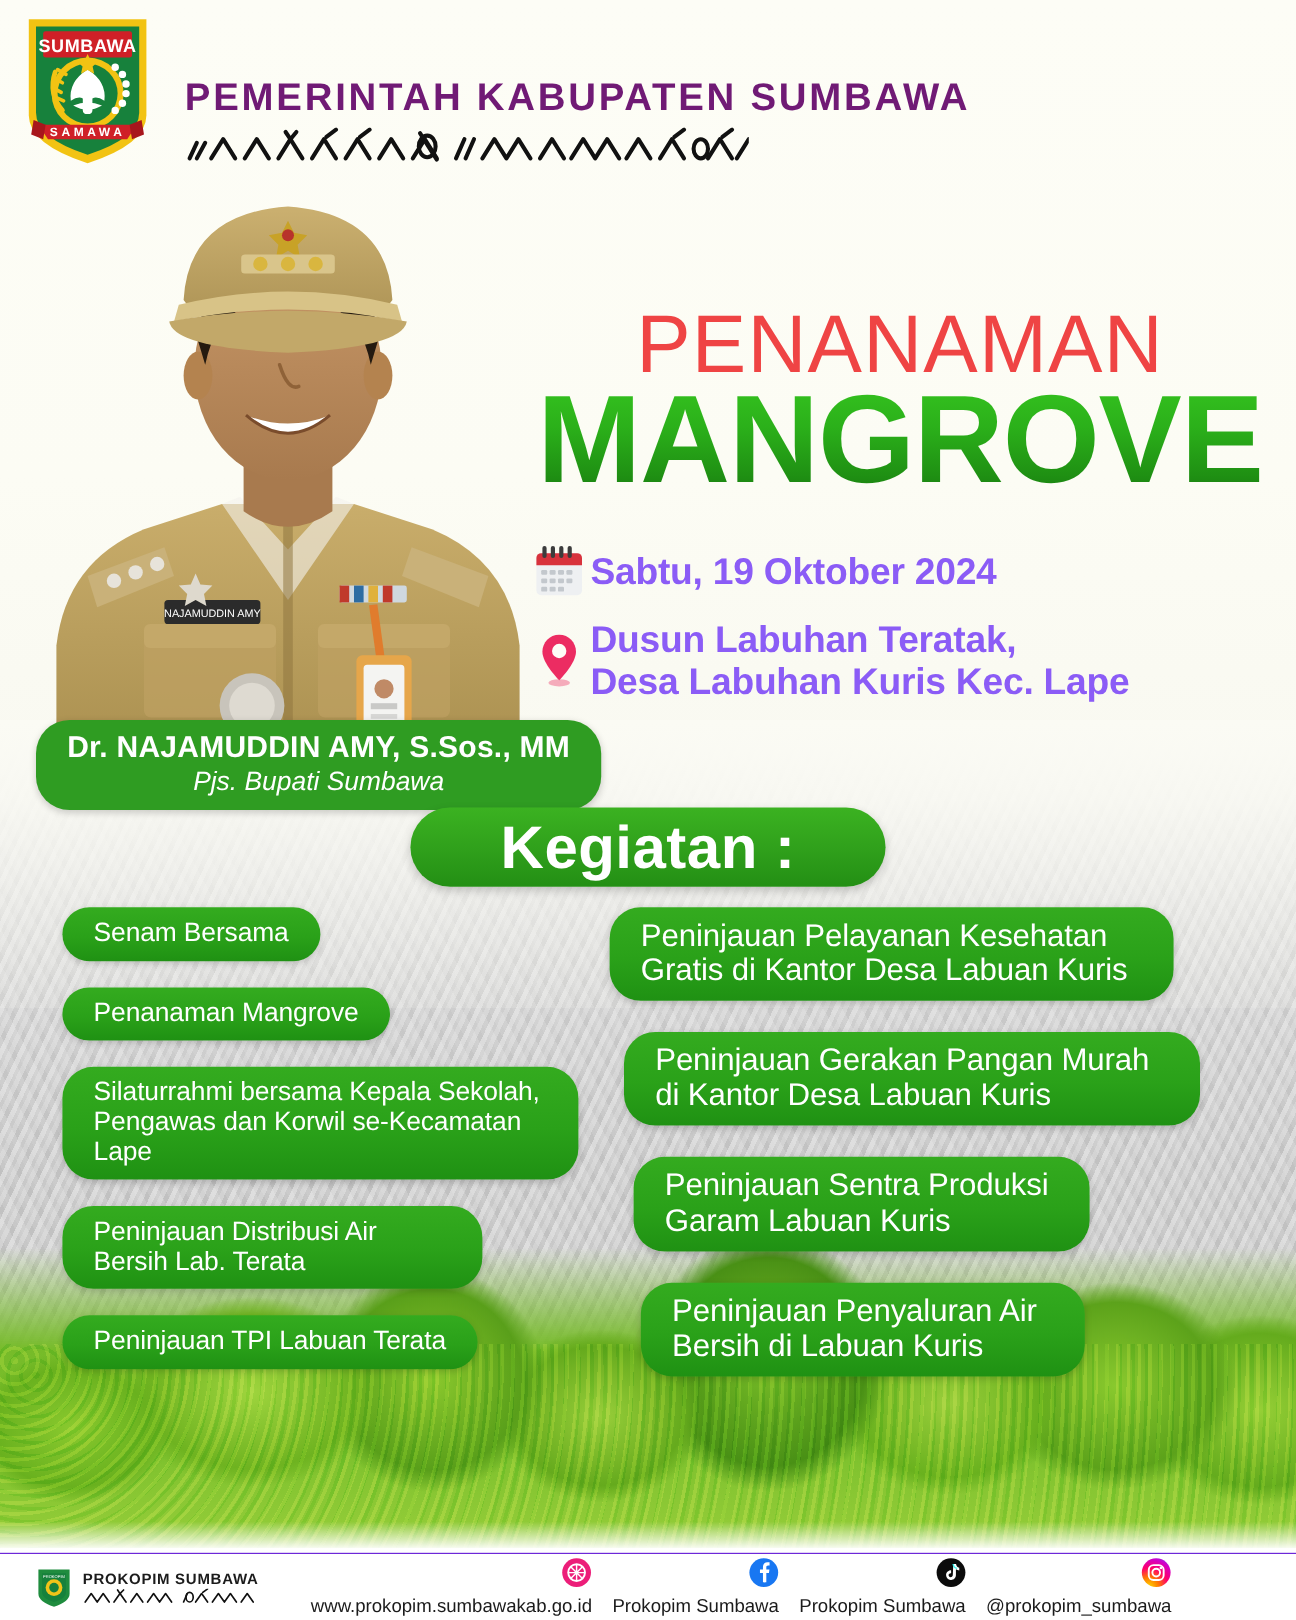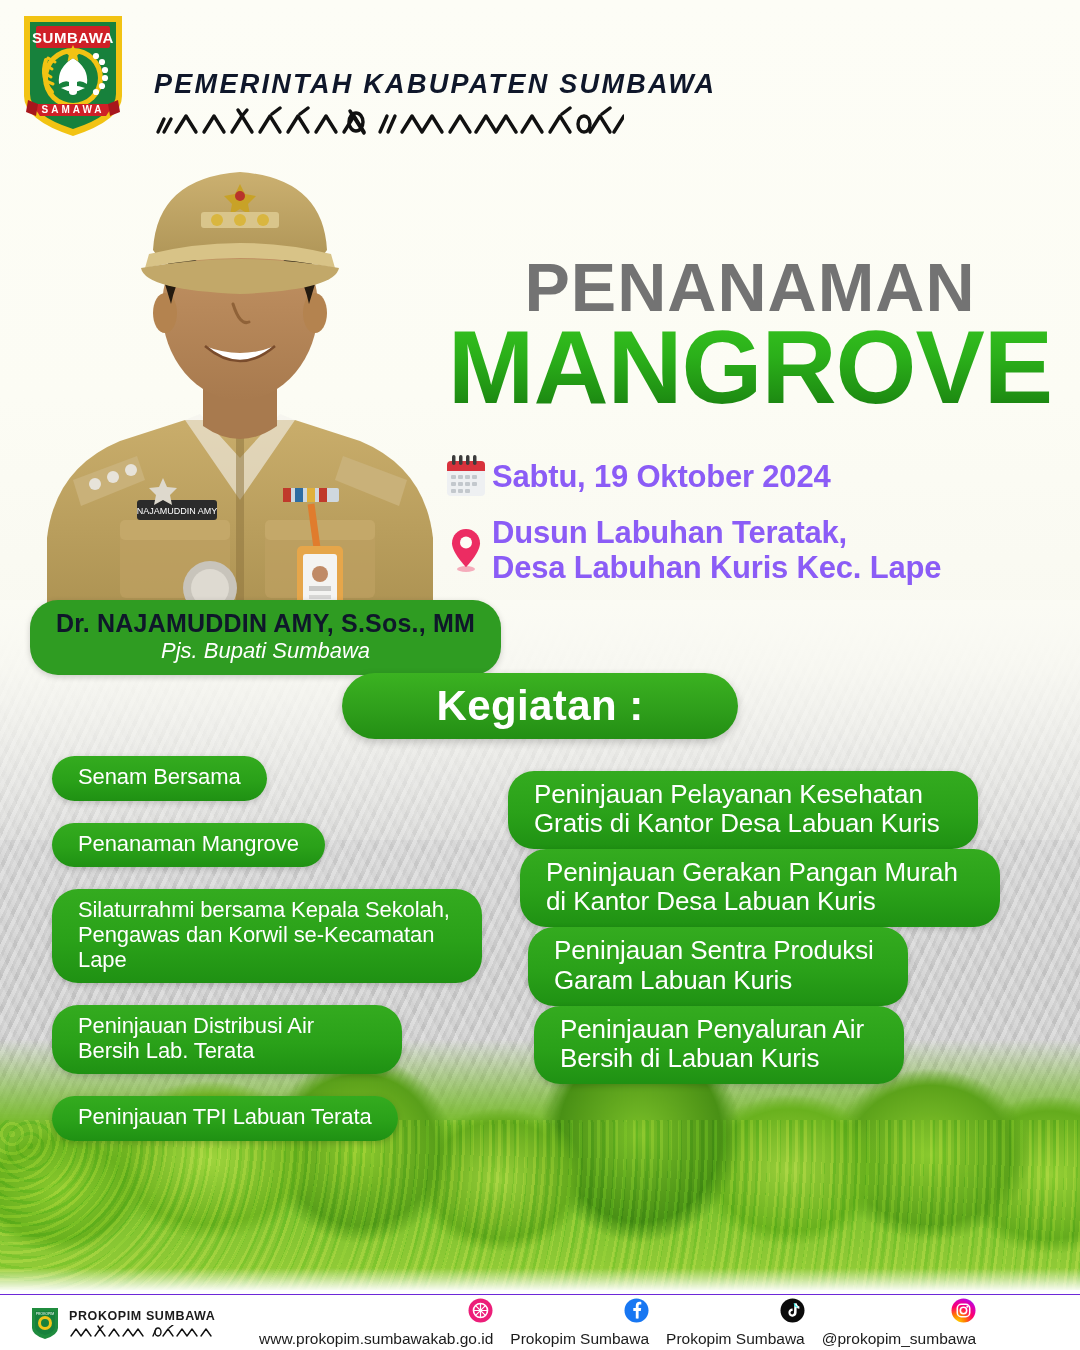--- a/index.html
+++ b/index.html
@@ -56,42 +56,42 @@
     position:absolute;left:0;bottom:56px;width:1080px;height:26px;
     background:linear-gradient(180deg,rgba(255,255,255,0),#ffffff 92%);
   }
 
   
   .header{position:absolute;left:0;top:0;width:1080px;height:140px;z-index:20;display:flex;align-items:flex-end;}
   .crest{position:relative;width:110px;height:128px;margin-left:18px;flex:none;}
   .crest svg{width:100%;height:100%;display:block;}
   .header-text{margin-left:26px;padding-top:6px;}
   .gov-title{
-    font-size:27px;font-weight:bold;letter-spacing:2.3px;color:#0f172a;
-    font-family:"Liberation Sans",sans-serif;white-space:nowrap;font-style:italic;
+    font-size:32px;font-weight:bold;letter-spacing:2.3px;color:#701a75;
+    font-family:"Liberation Sans",sans-serif;white-space:nowrap;
   }
   .gov-script{margin-top:6px;height:34px;}
   .gov-script svg{display:block;height:34px;}
 
   
   .portrait{position:absolute;left:25px;top:108px;width:430px;height:530px;z-index:14;}
   .portrait svg{width:100%;height:100%;display:block;}
 
   .name-badge{
     position:absolute;left:30px;top:600px;z-index:22;
     background:#2f9c22;border-radius:28px;padding:9px 26px 11px;
     box-shadow:0 2px 6px rgba(0,0,0,.18);text-align:center;min-width:386px;
   }
-  .name-badge .nm{color:#0f172a;font-size:25px;font-weight:bold;letter-spacing:.2px;line-height:1.12;white-space:nowrap;}
+  .name-badge .nm{color:#ffffff;font-size:25px;font-weight:bold;letter-spacing:.2px;line-height:1.12;white-space:nowrap;}
   .name-badge .rl{color:#ffffff;font-size:22px;line-height:1.2;margin-top:1px;font-style:italic;}
 
   
   .hero{position:absolute;left:430px;top:255px;width:640px;z-index:21;}
   .t-penanaman{
-    font-size:68px;font-weight:bold;letter-spacing:1px;color:#737373;line-height:.96;
+    font-size:68px;font-weight:normal;letter-spacing:1px;color:#ef4444;line-height:.96;
     text-align:center;white-space:nowrap;
   }
   .t-mangrove{
     font-size:104px;font-weight:bold;letter-spacing:-1px;line-height:.96;text-align:center;white-space:nowrap;
     background:linear-gradient(180deg,#35c31f 0%,#2bb01a 38%,#1f9013 78%,#17780f 100%);
     -webkit-background-clip:text;background-clip:text;color:transparent;
     margin-top:-2px;
   }
 
   
@@ -102,26 +102,26 @@
   .info-row .tx .l2{display:block;}
 
   
   .keg{
     position:absolute;left:342px;top:673px;z-index:22;
     width:396px;height:66px;border-radius:33px;
     background:linear-gradient(180deg,#3bb221 0%,#2f9f1b 55%,#238f14 100%);
     box-shadow:0 3px 8px rgba(0,0,0,.2);
     display:flex;align-items:center;justify-content:center;
   }
-  .keg span{color:#fff;font-size:42px;font-weight:bold;letter-spacing:.4px;}
+  .keg span{color:#fff;font-size:50px;font-weight:bold;letter-spacing:.4px;}
 
   .cols{position:absolute;left:0;top:756px;width:1080px;z-index:22;display:flex;}
   .col{display:flex;flex-direction:column;}
   .col-left{width:500px;padding-left:52px;gap:22px;}
-  .col-right{width:580px;padding-left:8px;margin-top:15px;}
+  .col-right{width:580px;padding-left:8px;gap:26px;}
   .pill{
     background:linear-gradient(180deg,#34ab1f 0%,#2aa119 55%,#1f9113 100%);
     border-radius:26px;padding:9px 26px 11px;color:#fff;
     font-size:22px;line-height:1.12;letter-spacing:-.1px;
     box-shadow:0 2px 6px rgba(0,0,0,.17);align-self:flex-start;
   }
   .col-right .pill{font-size:26px;}
 
   
   .footer{

